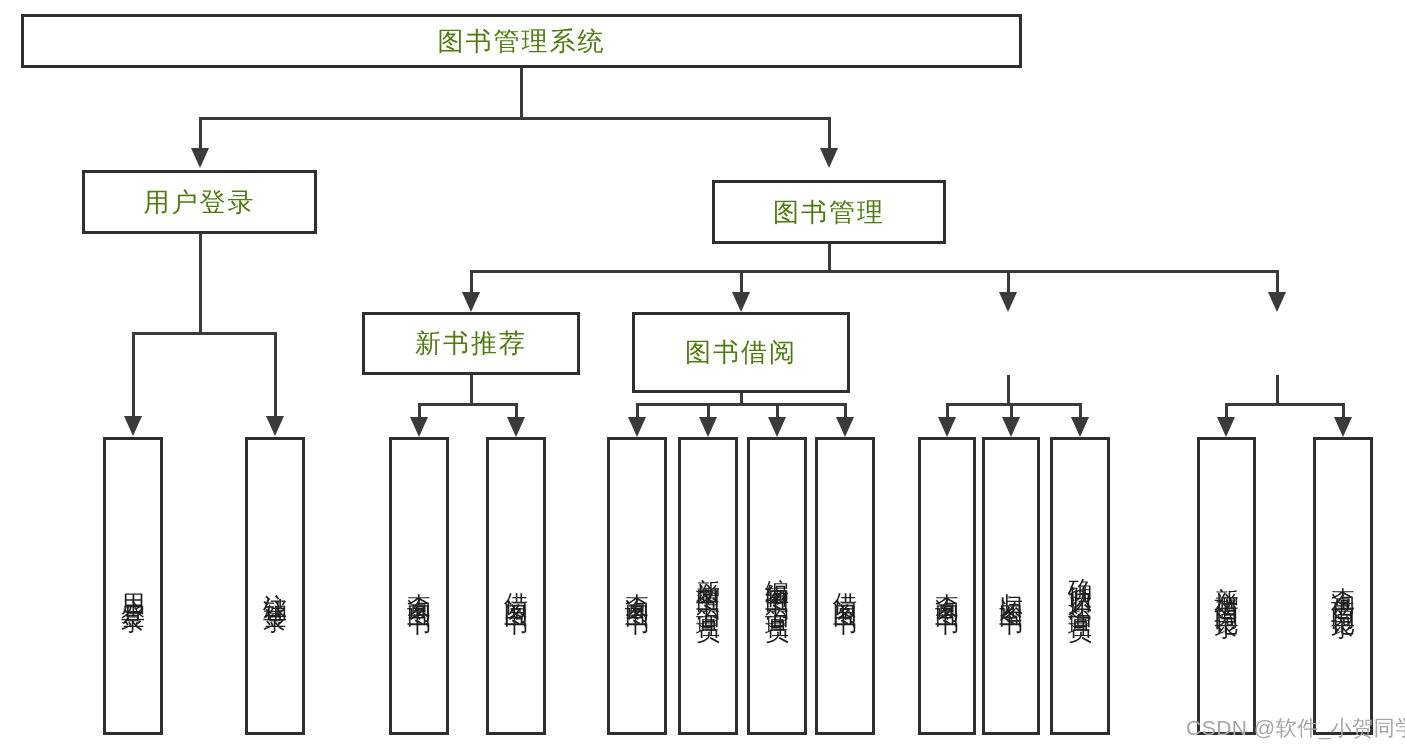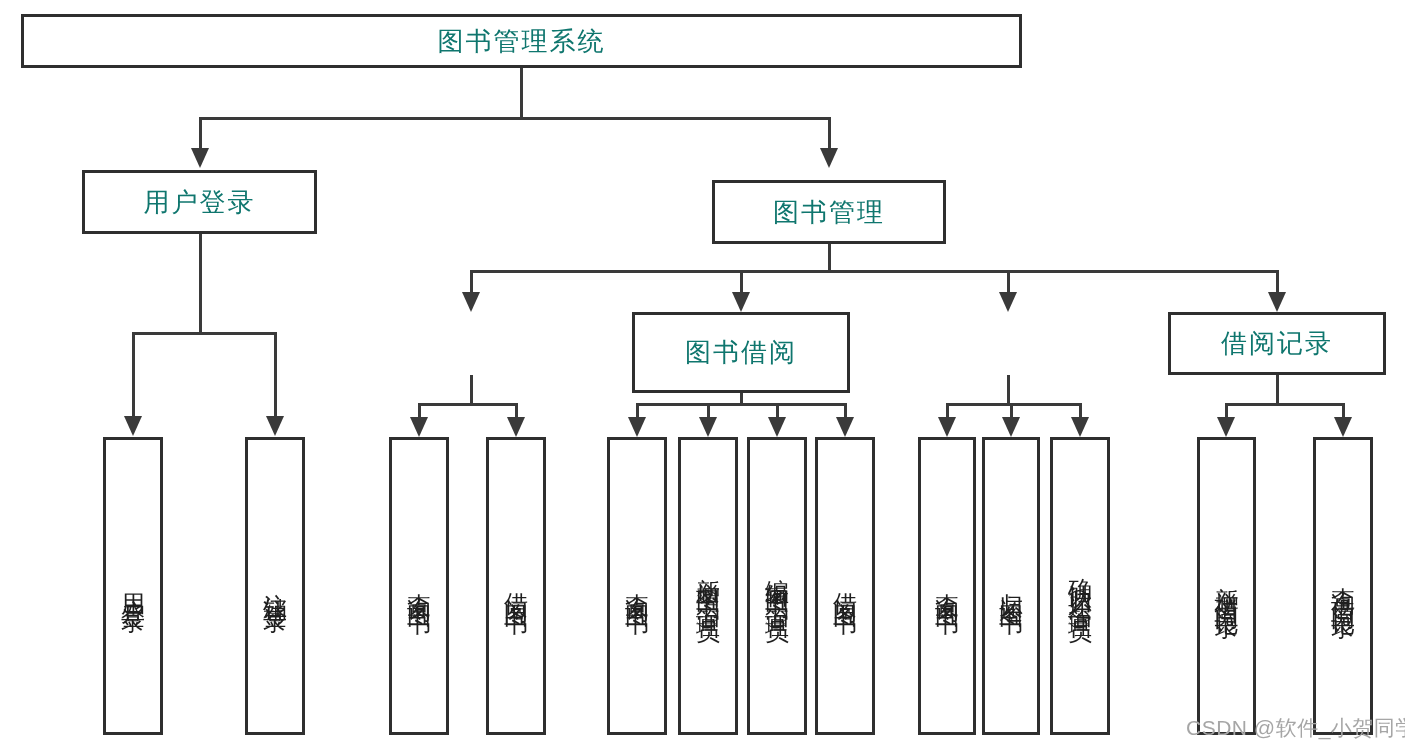--- a/index.html
+++ b/index.html
@@ -17,21 +17,21 @@
     border: 3px solid #2f2f2f;
     box-sizing: border-box;
     display: flex;
     align-items: center;
     justify-content: center;
     z-index: 2;
   }
   .hbox .lbl {
     font-size: 26px;
     letter-spacing: 2px;
-    color: #0f766e;
+    color: #4d7c0f;
     white-space: nowrap;
   }
   .vbox .lbl {
     writing-mode: vertical-rl;
     text-orientation: mixed;
     font-size: 24px;
     letter-spacing: 6px;
     line-height: 1;
     color: #1f1f1f;
     white-space: nowrap;
@@ -73,25 +73,25 @@
     <span class="lbl">图书管理系统</span>
   </div>
 
   <div class="box hbox" style="left:82px;top:170px;width:235px;height:64px">
     <span class="lbl">用户登录</span>
   </div>
   <div class="box hbox" style="left:712px;top:180px;width:234px;height:64px">
     <span class="lbl">图书管理</span>
   </div>
 
+  <div class="box hbox" style="left:362px;top:312px;width:218px;height:63px">
+    <span class="lbl">新书推荐</span>
+  </div>
   <div class="box hbox" style="left:632px;top:312px;width:218px;height:81px">
     <span class="lbl">图书借阅</span>
-  </div>
-  <div class="box hbox" style="left:1168px;top:312px;width:218px;height:63px">
-    <span class="lbl">借阅记录</span>
   </div>
 
   <div class="box vbox" style="left:103px;top:437px;width:60px;height:298px">
     <span class="lbl">用户登录</span>
   </div>
   <div class="box vbox" style="left:245px;top:437px;width:60px;height:298px">
     <span class="lbl">注销登录</span>
   </div>
 
   <div class="box vbox" style="left:389px;top:437px;width:60px;height:298px">

